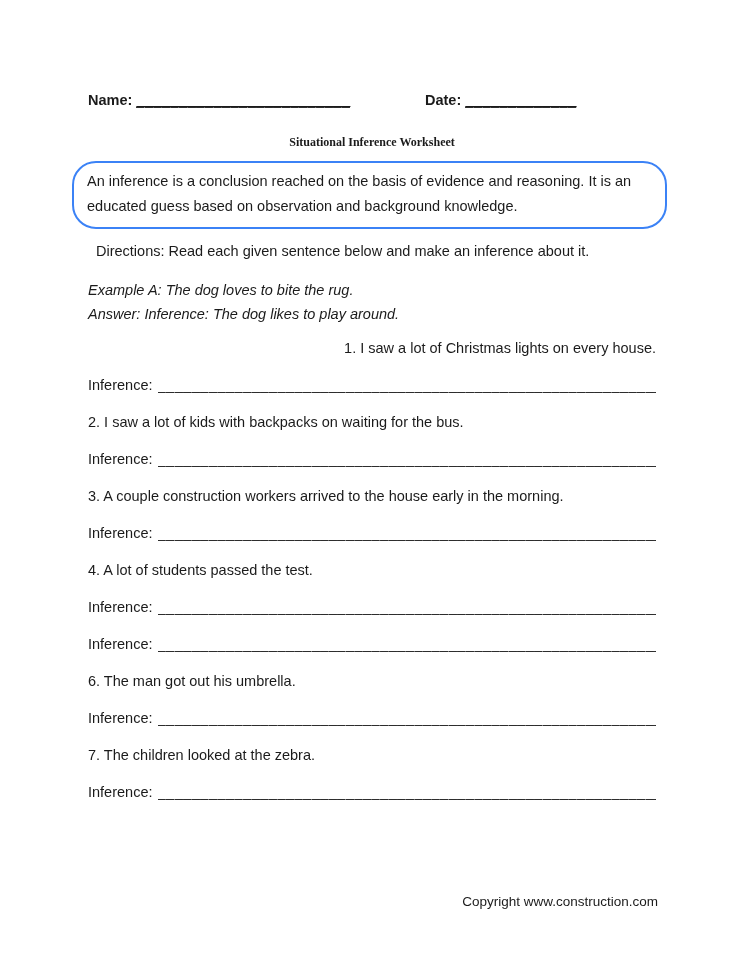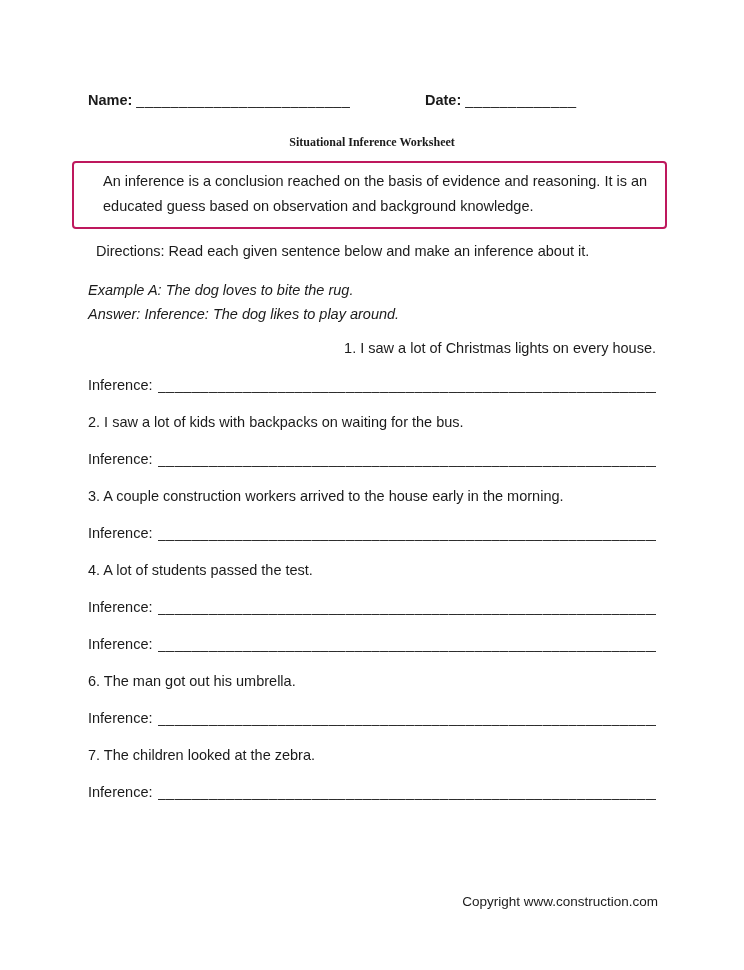--- a/index.html
+++ b/index.html
@@ -29,20 +29,21 @@
     position: relative;
     margin-top: 92px;
     height: 21px;
     font-weight: 700;
     white-space: nowrap;
   }
   .meta-row .line {
     font-weight: 400;
     letter-spacing: 0.5px;
     margin-left: 4px;
+    text-decoration: underline;
   }
   .date-field {
     position: absolute;
     left: 337px;
     top: 0;
   }
 
   
   .title {
     margin-top: 18px;
@@ -51,23 +52,23 @@
     font-size: 12px;
     font-weight: 700;
     line-height: 22px;
   }
 
   
   .callout {
     margin-top: 8px;
     margin-left: -16px;
     margin-right: -11px;
-    border: 2px solid #be185d;
-    border-radius: 4px;
-    padding: 6px 13px 8px 29px;
+    border: 2px solid #3b82f6;
+    border-radius: 24px;
+    padding: 6px 13px 8px 13px;
     line-height: 25px;
   }
 
   .directions {
     margin-top: 12px;
     line-height: 21px;
     margin-left: 8px;
   }
 
   .example {

